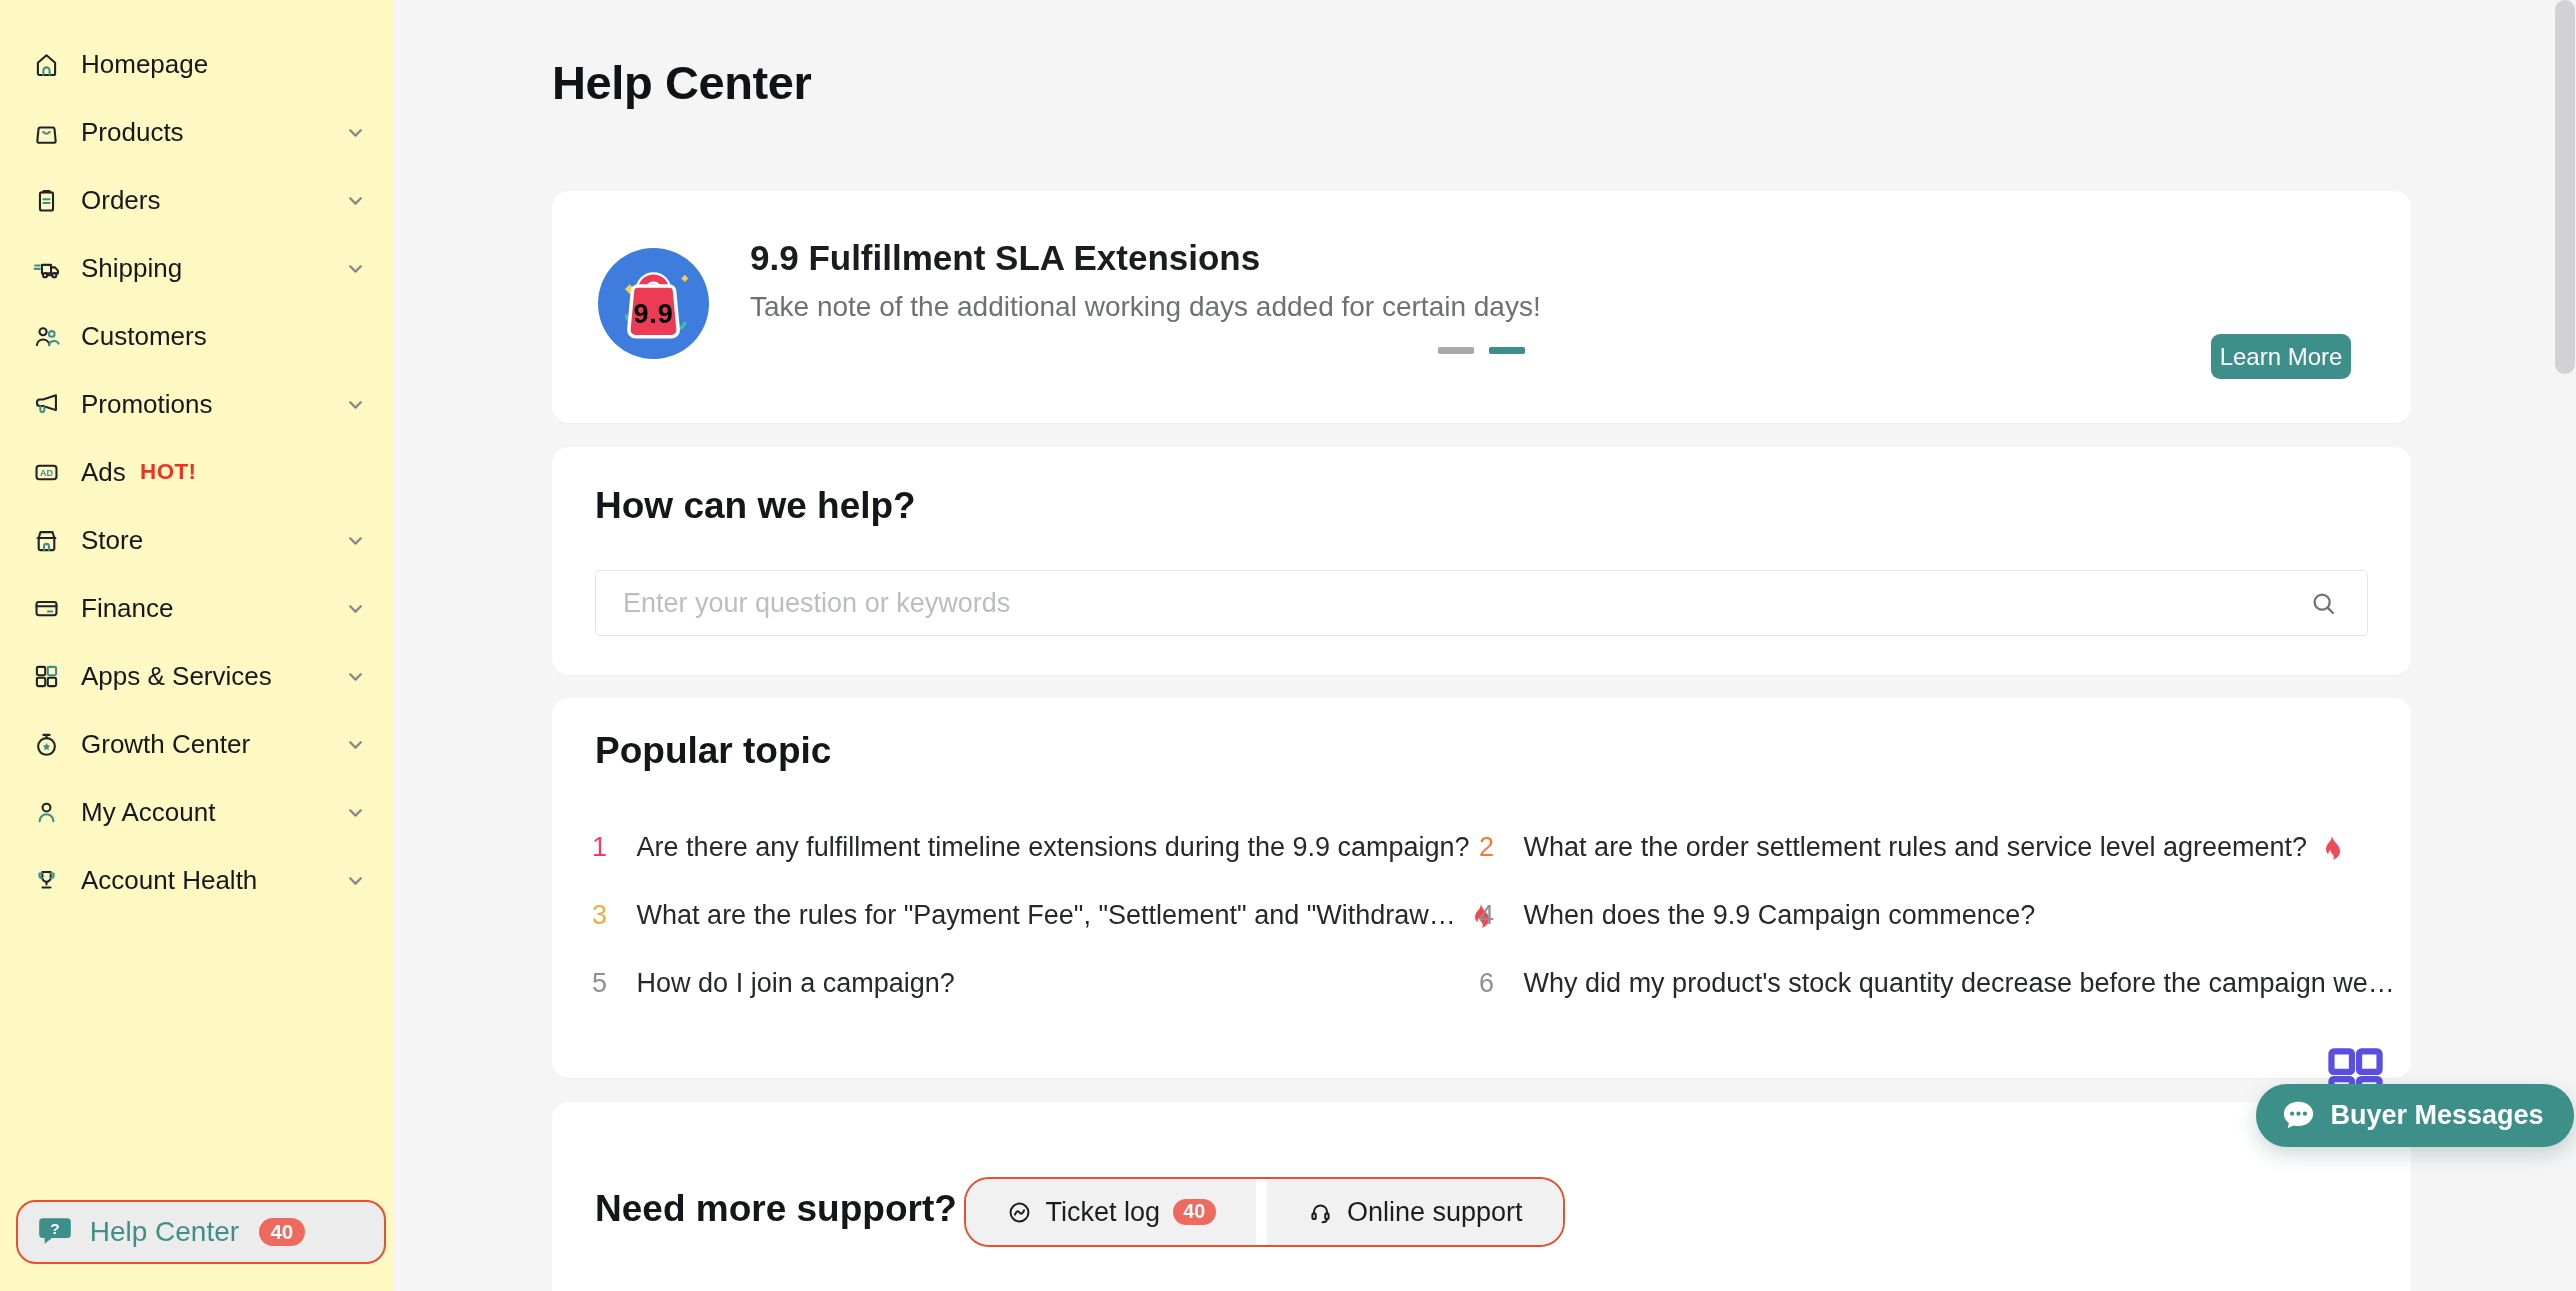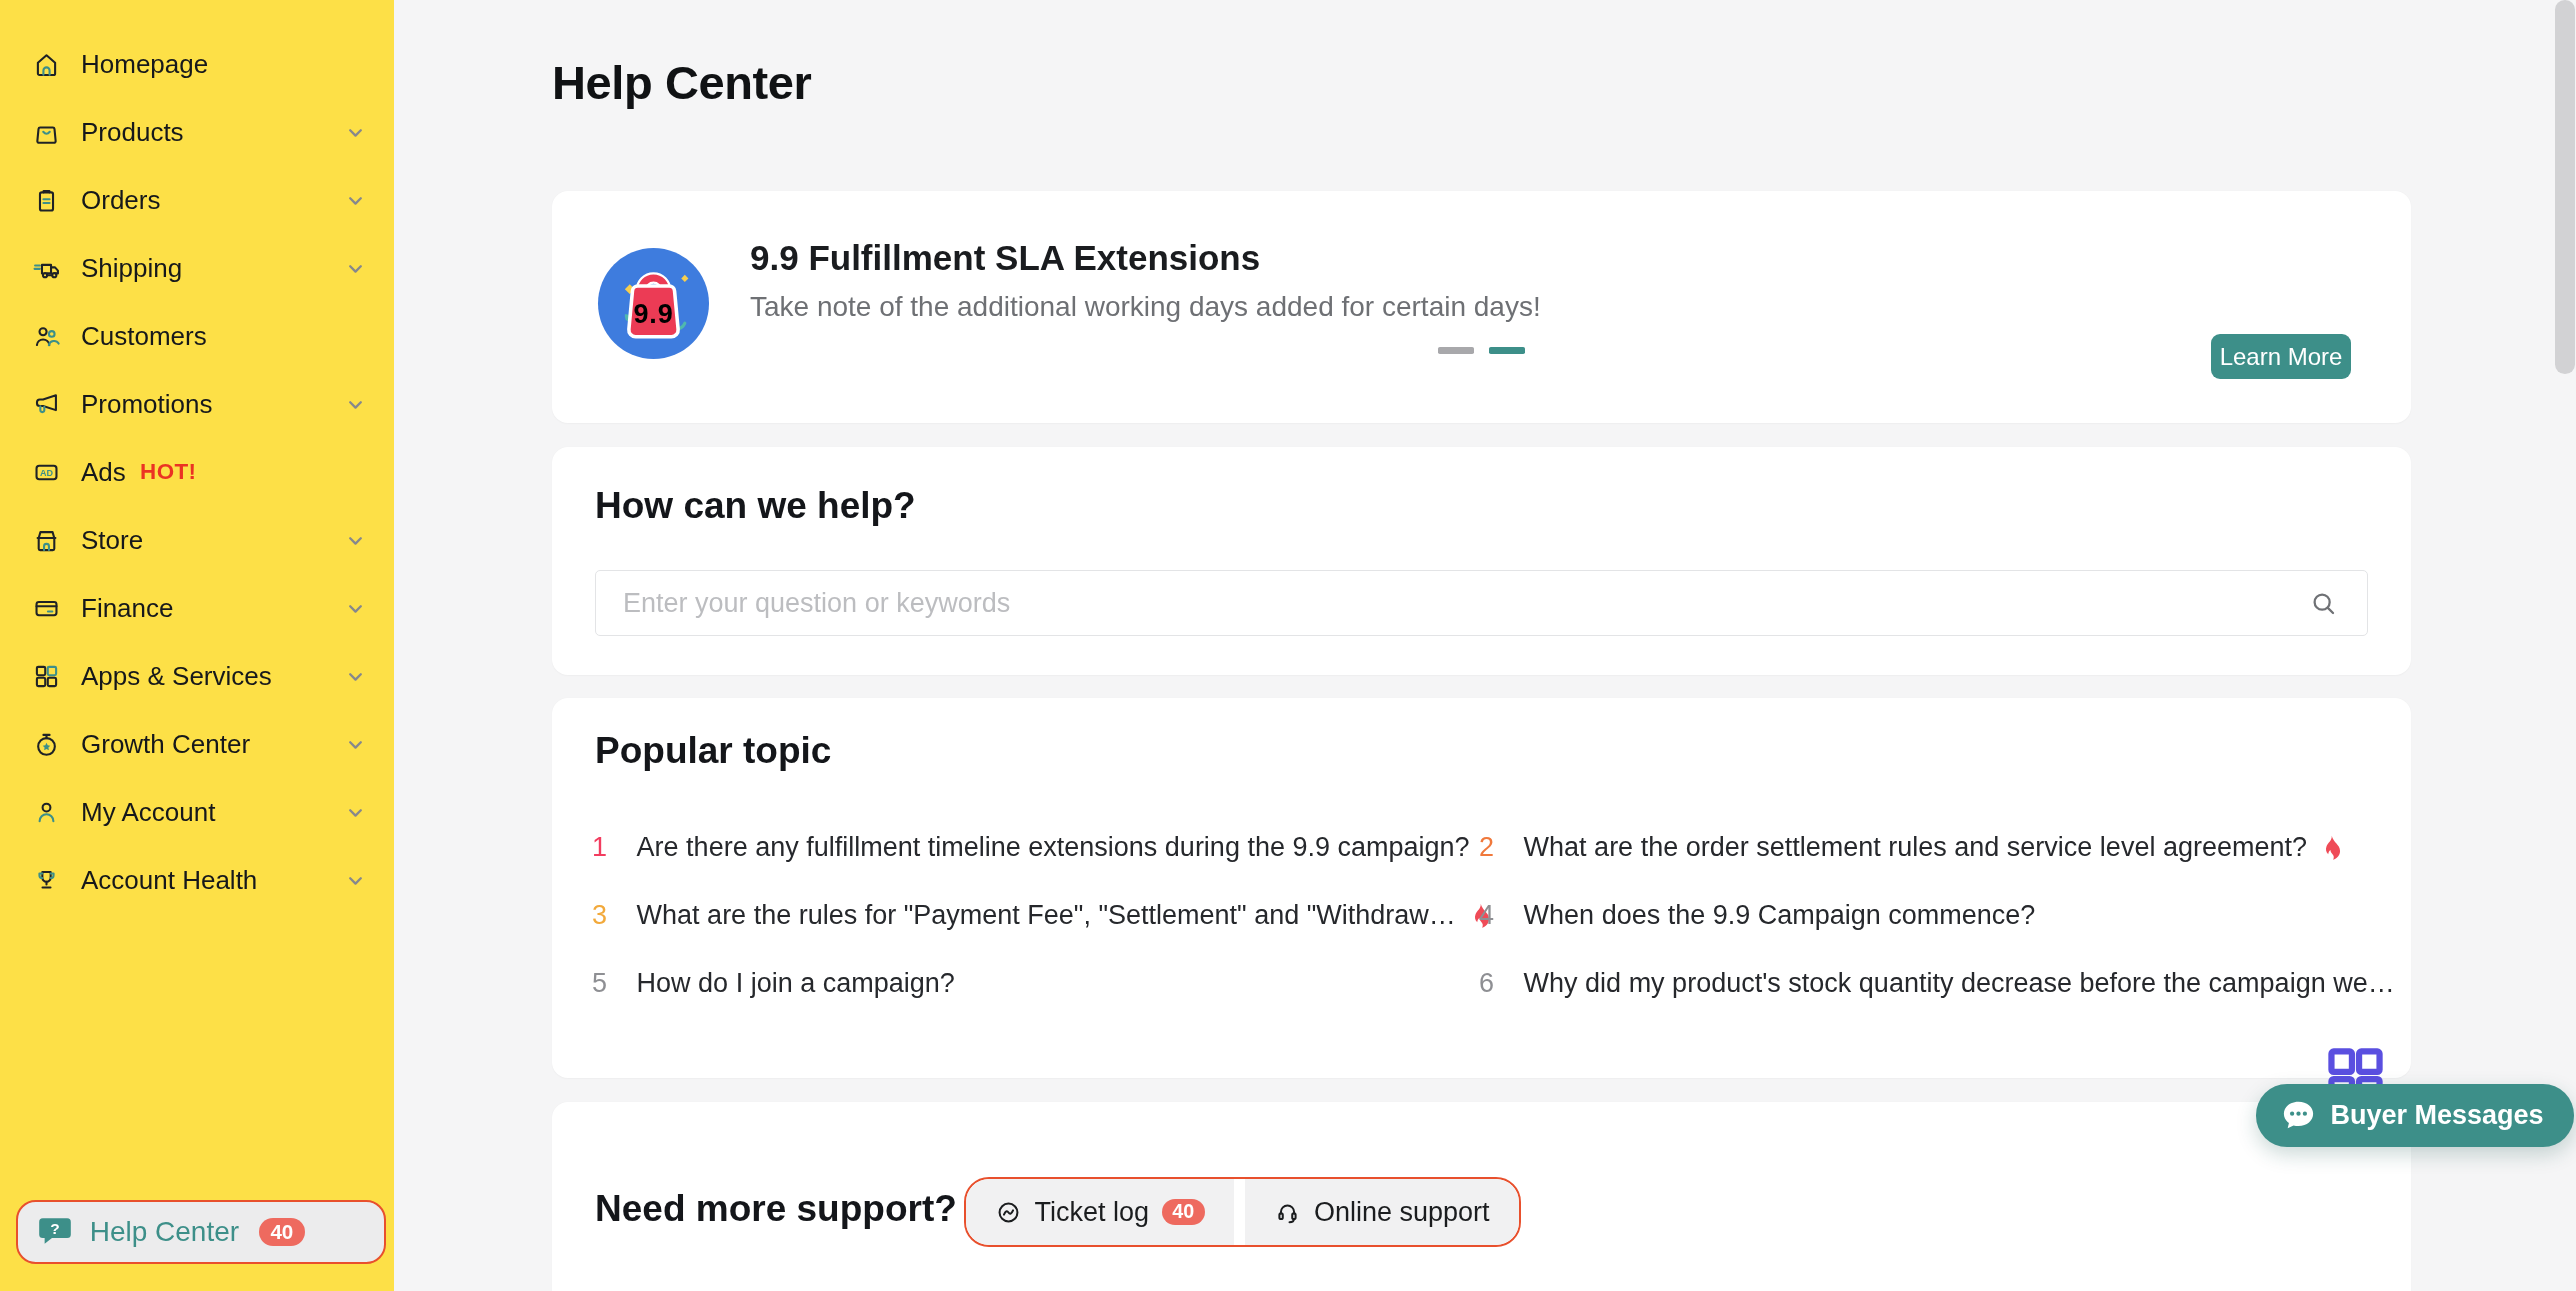--- a/index.html
+++ b/index.html
@@ -3,21 +3,21 @@
 <meta charset="utf-8">
 <style>
   * { margin:0; padding:0; box-sizing:border-box; }
   html,body { width:2576px; height:1292px; overflow:hidden;
     font-family:"Liberation Sans", sans-serif; background:#F5F5F6; }
 
   .tl  { stroke: var(--accent,#3D8F89); }
   .tlf { fill: var(--accent,#3D8F89); stroke:none; }
 
   
-  .sidebar { position:absolute; left:0; top:0; width:394px; height:1292px; background:#fde047; }
+  .sidebar { position:absolute; left:0; top:0; width:394px; height:1292px; background:#fef9c3; }
   .nav { padding-top:30px; }
   .nav-item { height:68px; display:flex; align-items:center; padding:0 27px 0 32px; position:relative; cursor:pointer; }
   .nico { width:29px; height:29px; margin-right:20px; flex:none; }
   .nico svg { width:29px; height:29px; display:block; }
   .nlbl { font-size:26px; color:#16181B; white-space:nowrap; }
   .chev { position:absolute; right:27px; width:23px; height:23px; }
   .chev svg { width:23px; height:23px; display:block; }
   .hot { margin-left:14.3px; font-size:22.4px; font-weight:700; color:var(--hot,#EB3323); letter-spacing:0.4px; }
 
   .helpbtn { position:absolute; left:16px; top:1200px; width:370px; height:64px; border-radius:19.7px;
@@ -73,21 +73,21 @@
   .ttxt { font-size:27px; color:#26282C; white-space:nowrap; }
   .flame { width:27px; height:27px; margin-left:10.7px; flex:none; }
   .flame svg { width:27px; height:27px; display:block; }
 
   
   .supportcard { top:1102px; height:250px; }
   .supportcard .cardh { top:86px; }
   .btn-group { position:absolute; left:412px; top:75px; display:flex; gap:11.6px;
     border:2.7px solid var(--danger,#E8502D); border-radius:25px; background:#fff; overflow:hidden; }
   .sbtn { height:66px; border:none; background:#F1F1F2; display:flex; align-items:center;
-    font-size:27px; color:#1B1D1F; cursor:pointer; padding:0 29px; font-family:"Liberation Sans",sans-serif; }
+    font-size:27px; color:#1B1D1F; cursor:pointer; padding:0 40px; font-family:"Liberation Sans",sans-serif; }
   .sbtn .ticon { width:27px; height:27px; margin-right:12.5px; flex:none; }
   .sbtn .ticon svg { width:27px; height:27px; display:block; }
   .sbtn-l { border-radius:22.4px 0 0 22.4px; }
   .sbtn-r { border-radius:0 22.4px 22.4px 0; }
   .rbadge { background:var(--badge,#EE6A5F); color:#fff; font-size:19.7px; font-weight:700;
     border-radius:13.4px; padding:3.6px 10.7px; margin-left:12.5px; line-height:1; }
 
   
   .gridicon { position:absolute; left:2327px; top:1047px; width:57px; height:57px; z-index:1; cursor:pointer; }
   .gridicon svg { width:57px; height:57px; display:block; }

